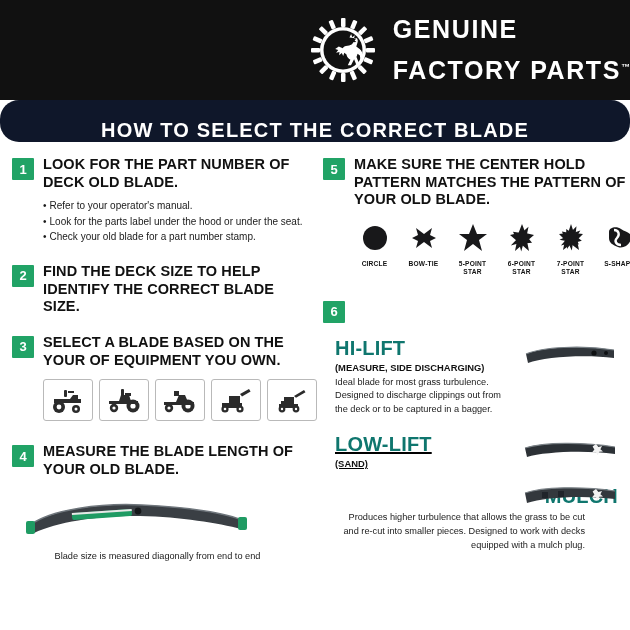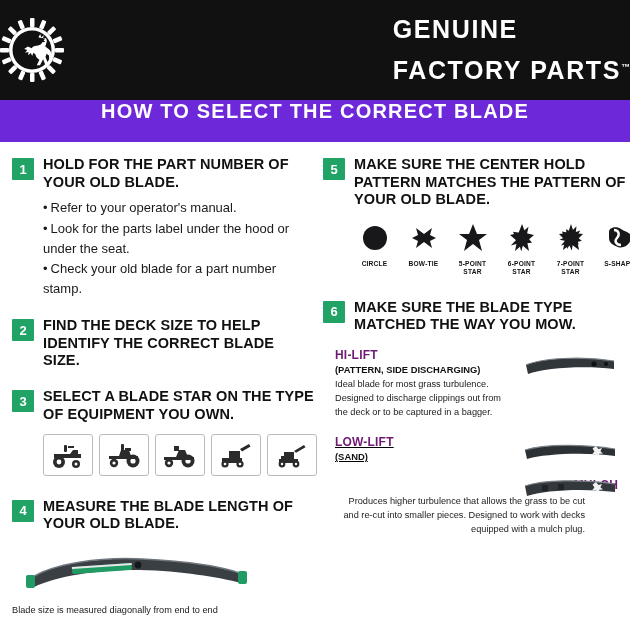--- a/index.html
+++ b/index.html
@@ -14,43 +14,44 @@
     width: 630px; height: 630px;
     background: #ffffff;
   }
 
   
   .header {
     height: 100px;
     background: #111111;
     display: flex;
     align-items: center;
-    justify-content: space-between;
+    justify-content: flex-end;
     gap: 18px;
   }
   .logo-mark { width: 64px; height: 64px; flex: none; }
   .brand {
     color: #ffffff;
     line-height: 1.0;
   }
   .brand-line1, .brand-line2 {
     font-weight: bold;
     font-size: 25px;
     letter-spacing: 1.6px;
   }
   .brand-line2 { margin-top: 16px; }
   .tm { font-size: 9px; vertical-align: super; letter-spacing: 0; }
 
   
   .band {
     height: 42px;
-    background: #6d28d9;
-    display: flex;
-    align-items: flex-start;
+    background: #0f172a;
+    display: flex;
+    align-items: flex-end;
     justify-content: center;
+    border-radius: 19px;
   }
   .band-title {
     color: #ffffff;
     font-weight: bold;
     font-size: 20px;
     letter-spacing: 1.2px;
   }
 
   
   .body {
@@ -84,21 +85,21 @@
   .step-body { flex: 1 1 auto; }
   .step-title {
     font-weight: bold;
     font-size: 14.5px;
     line-height: 1.22;
     color: #111111;
     letter-spacing: 0.1px;
   }
   .bullets {
     margin-top: 7px;
-    font-size: 13px;
+    font-size: 10px;
     line-height: 1.55;
     color: #1a1a1a;
   }
   .bullets div::before {
     content: "\2022";
     margin-right: 3px;
   }
 
   
   .equip-row {
@@ -117,20 +118,21 @@
   }
 
   
   .blade-photo {
     margin: 12px 0 6px 0;
     height: 54px;
   }
   .caption {
     font-size: 9.2px;
     color: #1a1a1a;
+    text-align: center;
   }
 
   
   .pattern-row {
     display: flex;
     gap: 8px;
     margin-top: 12px;
   }
   .pattern {
     width: 41px;
@@ -142,24 +144,24 @@
     font-size: 6.6px;
     font-weight: bold;
     letter-spacing: 0.2px;
     line-height: 1.25;
     color: #111111;
   }
 
   
   .btype { margin-top: 10px; position: relative; }
   .btype h3 {
-    font-size: 12px;
+    font-size: 20px;
     font-weight: bold;
     letter-spacing: 0.2px;
-    color: #701a75;
+    color: #0f766e;
     margin-top: 12px;
   }
   .btype .sub {
     font-size: 9.4px;
     font-weight: bold;
     color: #111111;
     margin-top: 2px;
   }
   .btype p {
     font-size: 9.2px;
@@ -226,40 +228,40 @@
     <div class="band-title">HOW TO SELECT THE CORRECT BLADE</div>
   </div>
 
   <div class="body">
 
     <div class="col col-left">
 
       <div class="step">
         <div class="num">1</div>
         <div class="step-body">
-          <div class="step-title">HOLD FOR THE PART NUMBER OF YOUR OLD BLADE.</div>
+          <div class="step-title">LOOK FOR THE PART NUMBER OF DECK OLD BLADE.</div>
           <div class="bullets">
             <div>Refer to your operator's manual.</div>
             <div>Look for the parts label under the hood or under the seat.</div>
             <div>Check your old blade for a part number stamp.</div>
           </div>
         </div>
       </div>
 
       <div class="step" style="margin-top:18px;">
         <div class="num">2</div>
         <div class="step-body">
           <div class="step-title">FIND THE DECK SIZE TO HELP IDENTIFY THE CORRECT BLADE SIZE.</div>
         </div>
       </div>
 
       <div class="step" style="margin-top:18px;">
         <div class="num">3</div>
         <div class="step-body">
-          <div class="step-title">SELECT A BLADE STAR ON THE TYPE OF EQUIPMENT YOU OWN.</div>
+          <div class="step-title">SELECT A BLADE BASED ON THE YOUR OF EQUIPMENT YOU OWN.</div>
           <div class="equip-row">
 
             <div class="equip-card">
               <svg width="40" height="30" viewBox="0 0 40 30">
                 <g fill="#2b2b2b">
                   <circle cx="11" cy="22" r="6"></circle>
                   <circle cx="11" cy="22" r="2.4" fill="#fff"></circle>
                   <circle cx="28" cy="24" r="4"></circle>
                   <circle cx="28" cy="24" r="1.5" fill="#fff"></circle>
                   <path d="M6 14h16l3-4h5v4h3v4H6z"></path>
@@ -423,28 +425,25 @@
               </div>
               <div class="plabel">S-SHAPE</div>
             </div>
 
           </div>
         </div>
       </div>
 
       <div class="step" style="margin-top:22px;">
         <div class="num">6</div>
-        <div class="step-body">
-          <div class="step-title">MAKE SURE THE BLADE TYPE MATCHED THE WAY YOU MOW.</div>
-        </div>
       </div>
 
       <div class="btype" style="margin-top:14px; padding-left:12px;">
         <h3>HI-LIFT</h3>
-        <div class="sub">(PATTERN, SIDE DISCHARGING)</div>
+        <div class="sub">(MEASURE, SIDE DISCHARGING)</div>
         <p>Ideal blade for most grass turbulence. Designed to discharge clippings out from the deck or to be captured in a bagger.</p>
         <span class="pic">
           <svg width="96" height="30" viewBox="0 0 96 30">
             <path d="M4 13 C20 6, 60 4, 92 9 L92 17 C62 13, 22 16, 6 22 Z" fill="#31363b"></path>
             <path d="M4 13 C20 6, 60 4, 92 9" fill="none" stroke="#757d83" stroke-width="1.2"></path>
             <circle cx="72" cy="12" r="2.6" fill="#0e1012"></circle>
             <circle cx="84" cy="12" r="2" fill="#0e1012"></circle>
           </svg>
         </span>
       </div>

